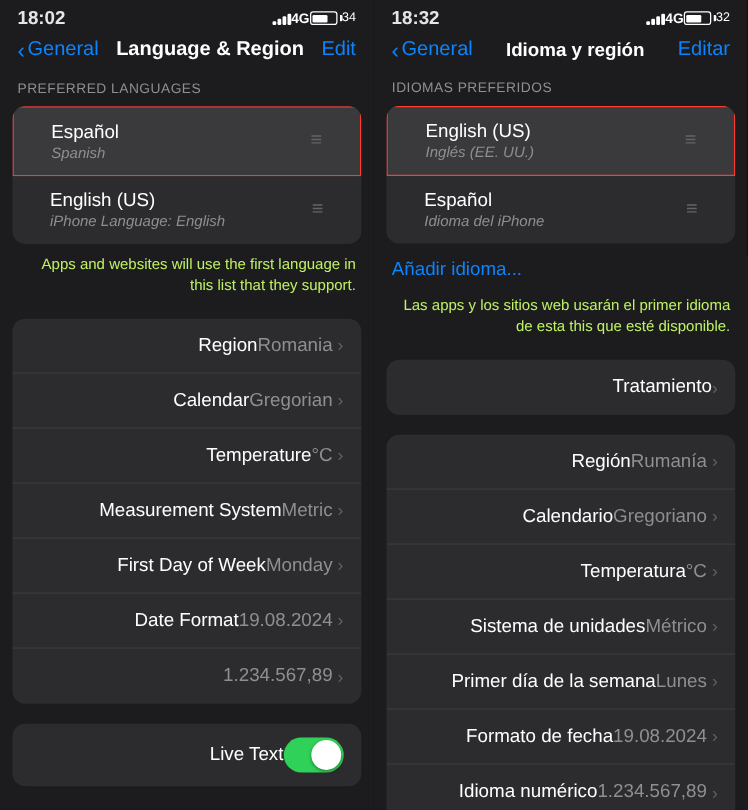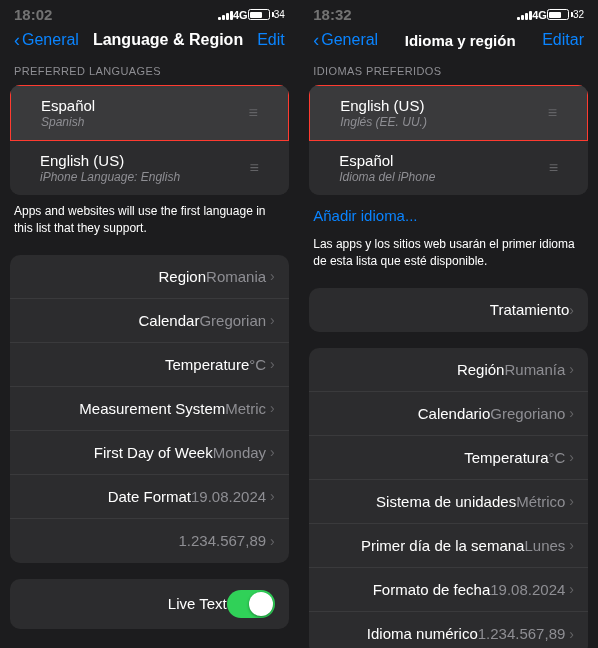--- a/index.html
+++ b/index.html
@@ -27,21 +27,21 @@
     .status-bar {
       display: flex;
       justify-content: space-between;
       align-items: center;
       padding: 6px 14px 4px;
       background: #1c1c1e;
     }
     .status-time {
       font-size: 15px;
       font-weight: 600;
-      color: #737373;
+      color: #e5e5e5;
     }
     .status-icons {
       display: flex;
       align-items: center;
       gap: 0;
       font-size: 11px;
       color: #fff;
     }
     .signal-bars {
       display: flex;
@@ -178,22 +178,23 @@
     .add-lang-link {
       padding: 8px 14px;
       color: #0a84ff;
       font-size: 15px;
     }
 
     
     .info-text {
       padding: 4px 14px 6px;
       font-size: 12px;
-      color: #ffffff;
+      color: #bef264;
       line-height: 1.4;
+      text-align: right;
     }
 
     
     .toggle-track {
       width: 48px;
       height: 28px;
       border-radius: 14px;
       background: #30d158;
       position: relative;
       flex-shrink: 0;
@@ -428,21 +429,21 @@
         <div class="list-item-left">
           <span class="list-item-title">Español</span>
           <span class="list-item-subtitle">Idioma del iPhone</span>
         </div>
         <div class="drag-handle">≡</div>
       </div>
     </div>
 
     <div class="add-lang-link">Añadir idioma...</div>
 
-    <div class="info-text">Las apps y los sitios web usarán el primer idioma de esta lista que esté disponible.</div>
+    <div class="info-text">Las apps y los sitios web usarán el primer idioma de esta this que esté disponible.</div>
 
     <div class="spacer"></div>
     <div class="settings-group">
       <div class="settings-row">
         <span class="settings-row-label">Tratamiento</span>
         <span class="list-item-chevron">›</span>
       </div>
     </div>
 
     <div class="spacer"></div>

